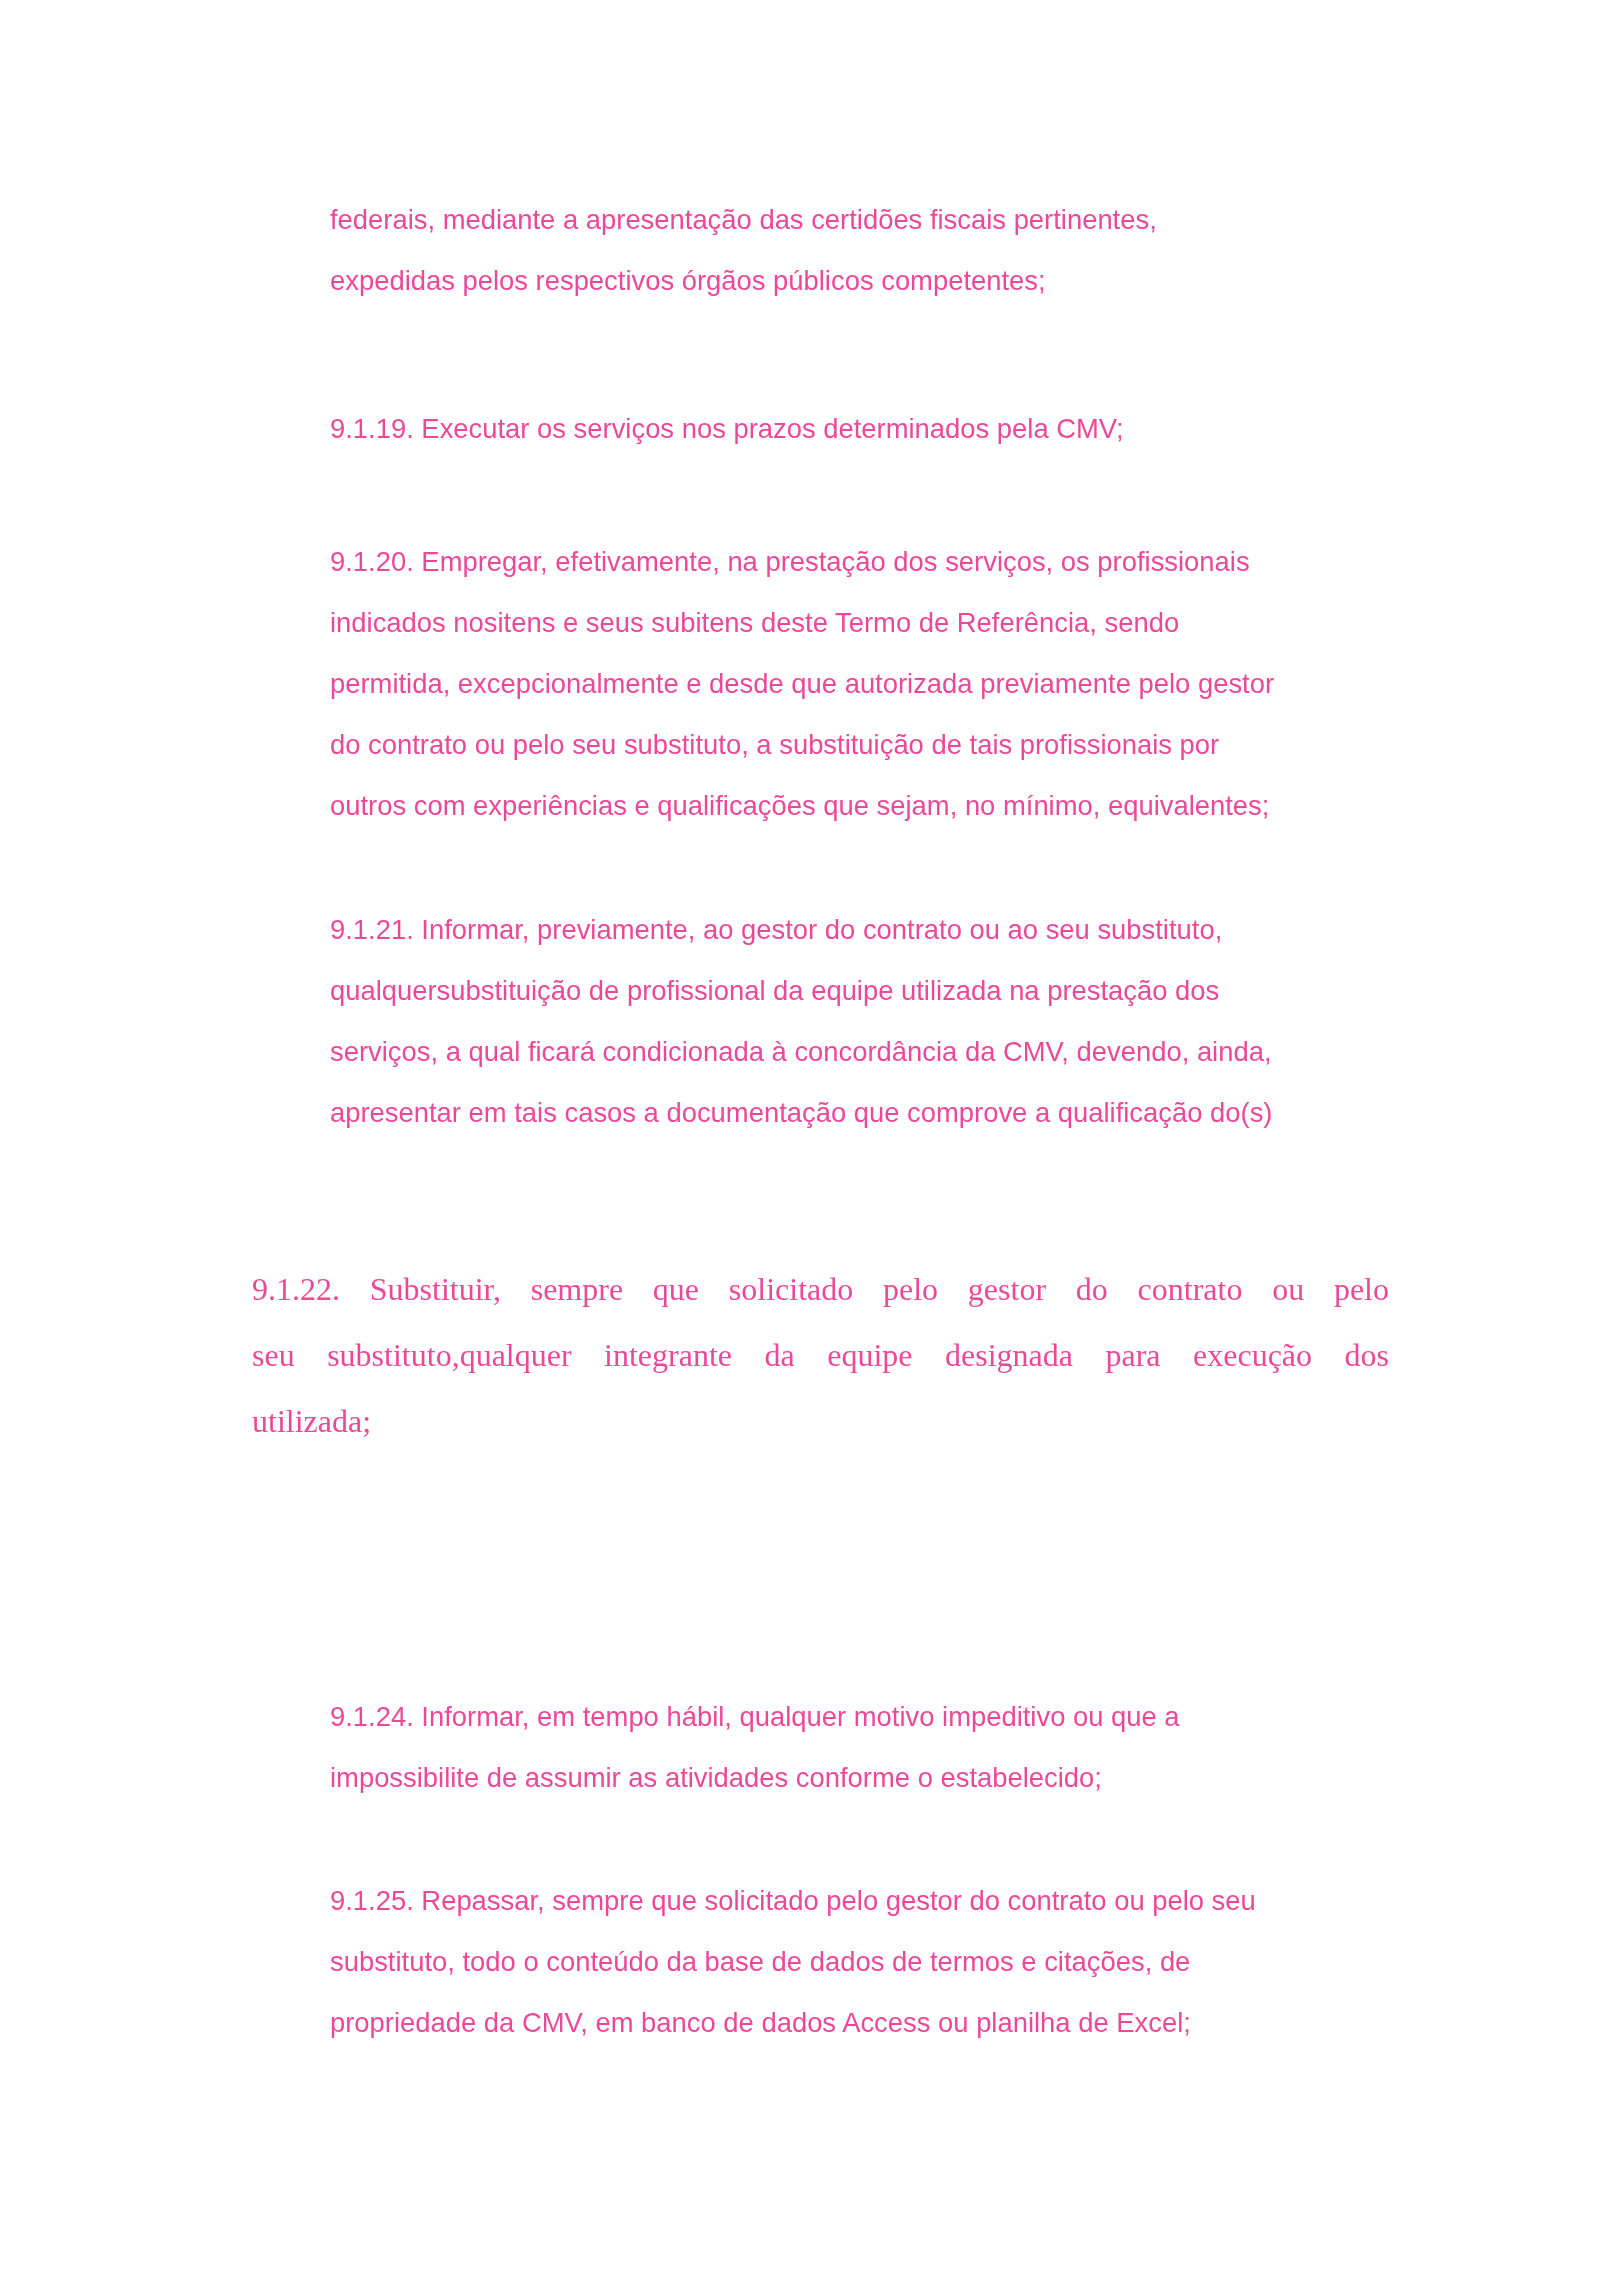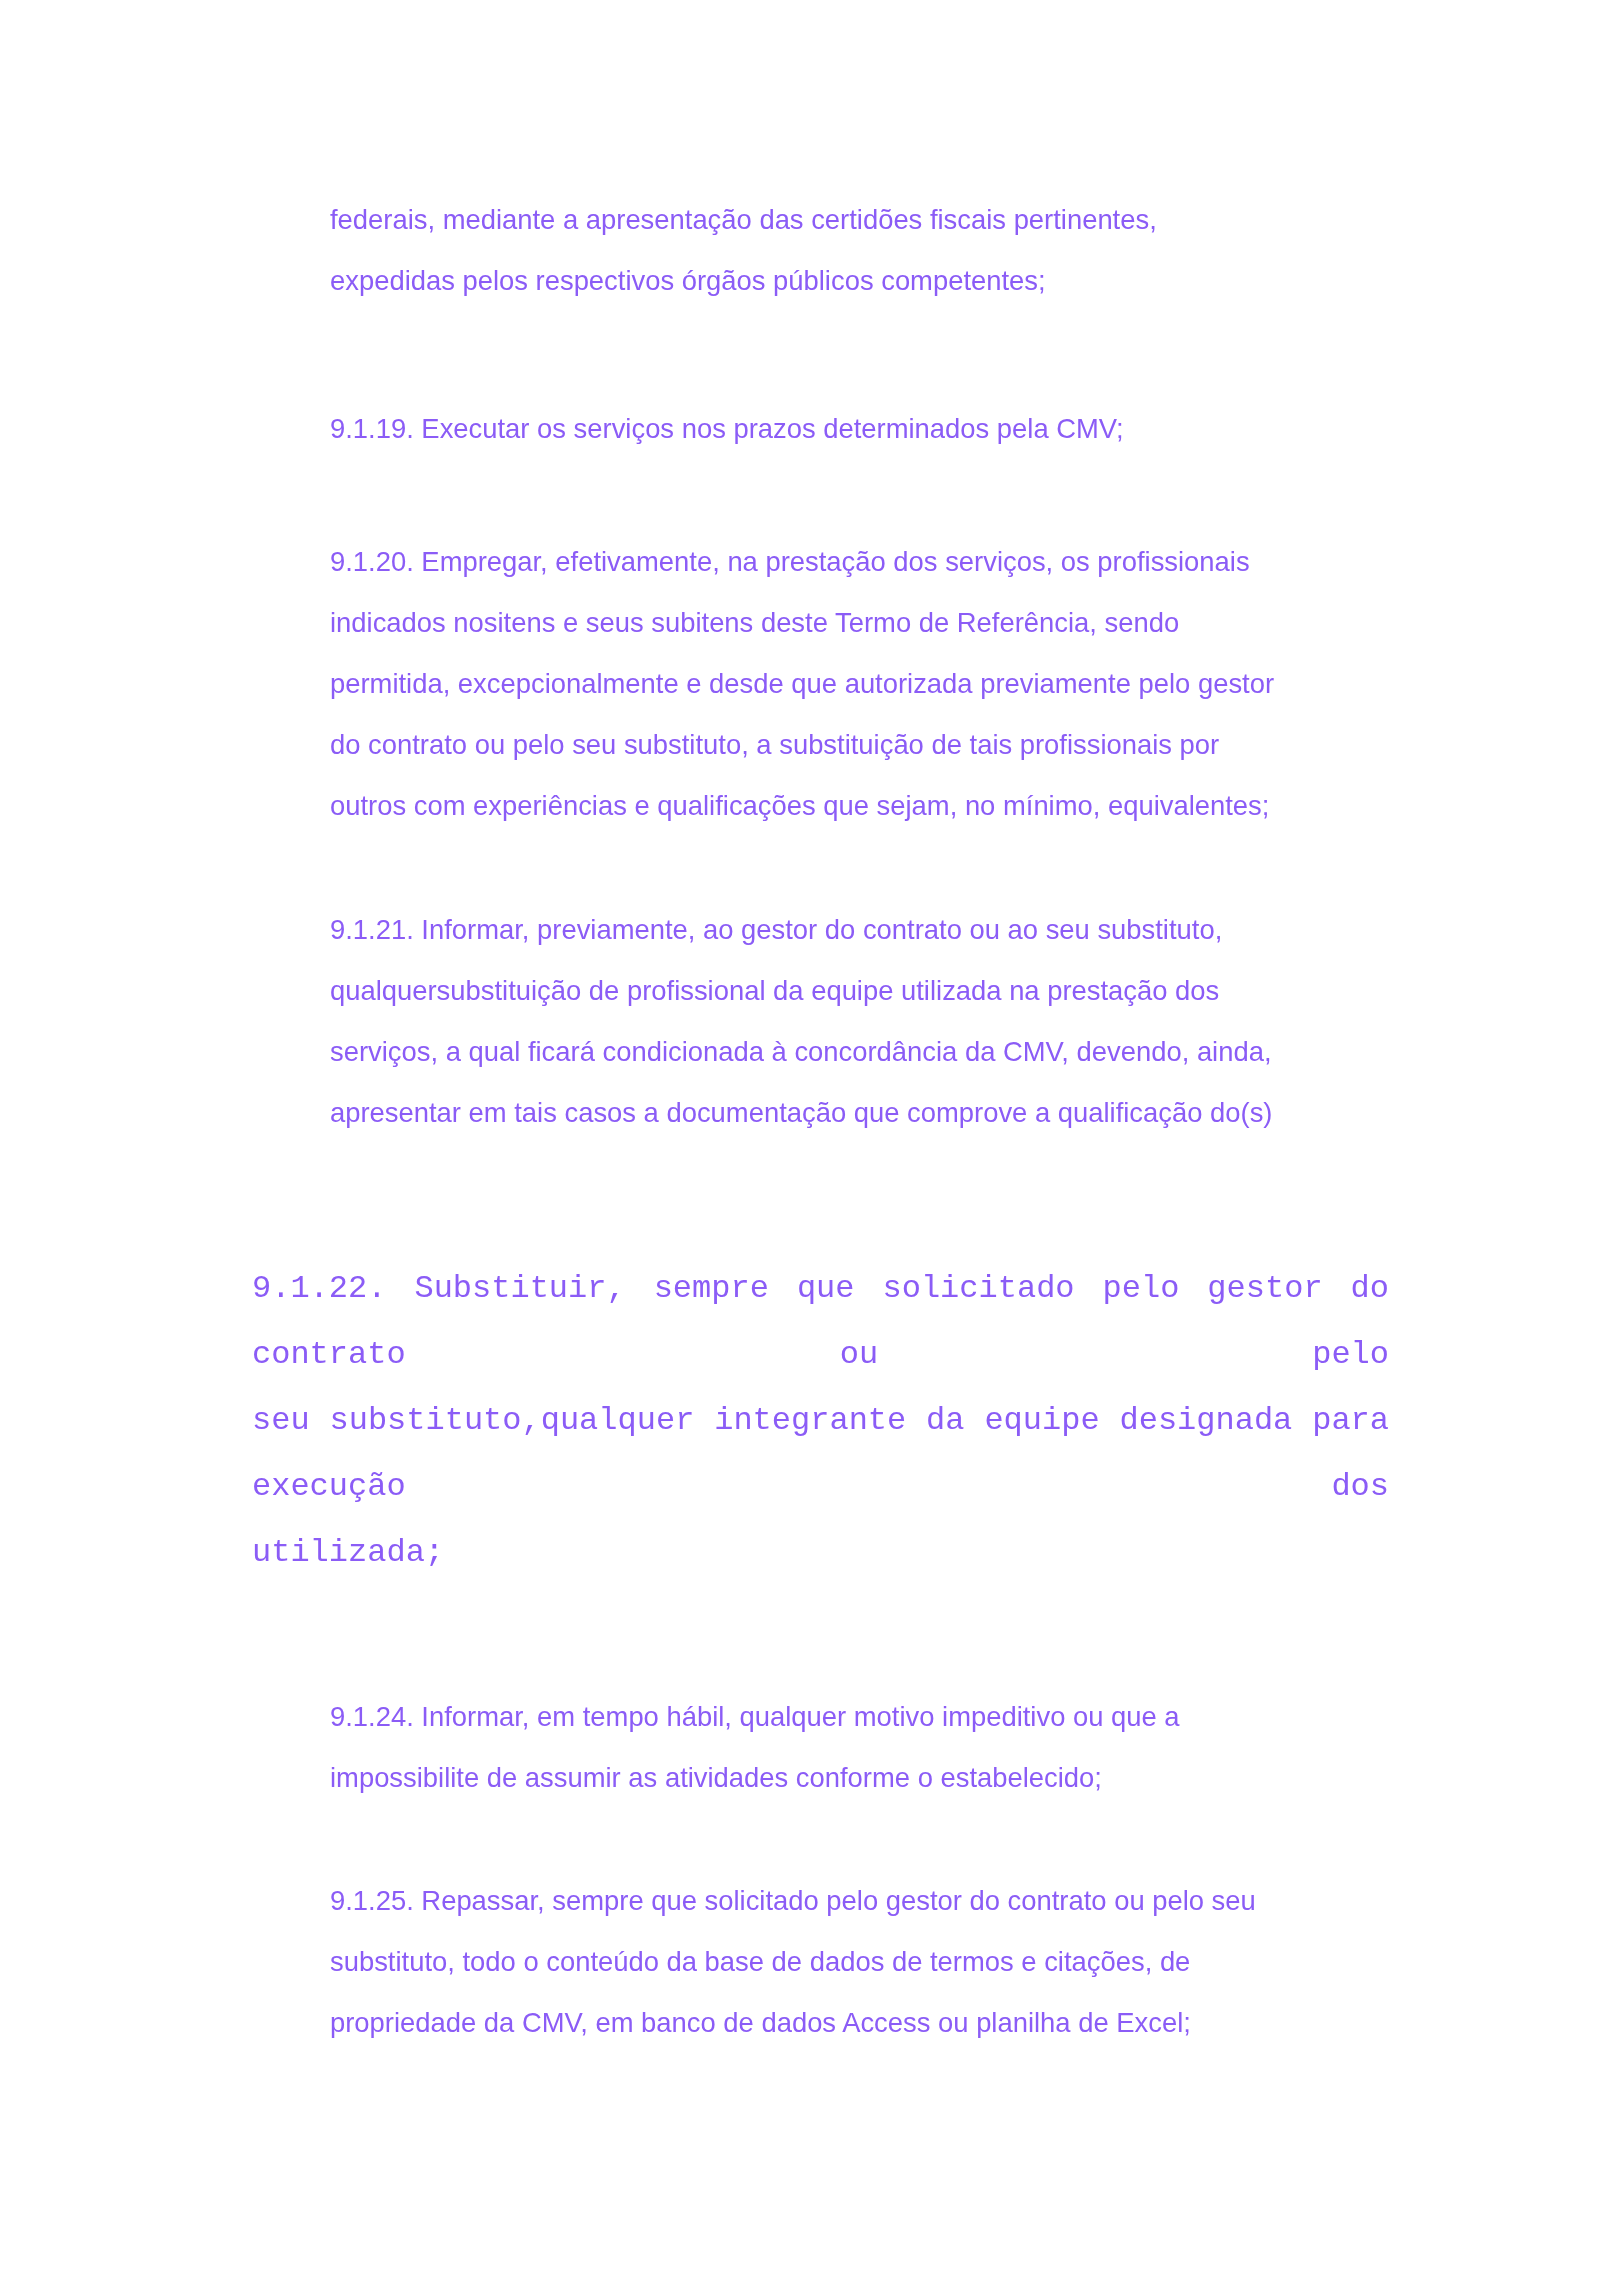--- a/index.html
+++ b/index.html
@@ -5,21 +5,21 @@
   html, body {
     margin: 0;
     padding: 0;
     background: #ffffff;
   }
   .page {
     position: relative;
     width: 1621px;
     height: 2293px;
     background: #ffffff;
-    color: #8b5cf6;
+    color: #ec4899;
     overflow: hidden;
   }
   .para {
     position: absolute;
   }
   .sans {
     font-family: "Liberation Sans", "DejaVu Sans", sans-serif;
     font-size: 27.4px;
     line-height: 61px;
   }
@@ -71,21 +71,21 @@
       <div class="line line-last">outros com experiências e qualificações que sejam, no mínimo, equivalentes;</div>
     </div>
 
   <div class="para sans indent" style="top:899px;">
       <div class="line">9.1.21. Informar, previamente, ao gestor do contrato ou ao seu substituto,</div>
       <div class="line">qualquersubstituição de profissional da equipe utilizada na prestação dos</div>
       <div class="line">serviços, a qual ficará condicionada à concordância da CMV, devendo, ainda,</div>
       <div class="line">apresentar em tais casos a documentação que comprove a qualificação do(s)</div>
     </div>
 
-  <div class="para serif margin-left-serif justified" style="top:1256px;font-family:Liberation Mono, monospace;">
+  <div class="para serif margin-left-serif justified" style="top:1256px;">
       <div class="line">9.1.22. Substituir, sempre que solicitado pelo gestor do contrato ou pelo</div>
       <div class="line">seu substituto,qualquer integrante da equipe designada para execução dos</div>
       <div class="line line-last">utilizada;</div>
     </div>
 
 
   <div class="para sans indent" style="top:1686px;">
       <div class="line">9.1.24. Informar, em tempo hábil, qualquer motivo impeditivo ou que a</div>
       <div class="line line-last">impossibilite de assumir as atividades conforme o estabelecido;</div>
     </div>

